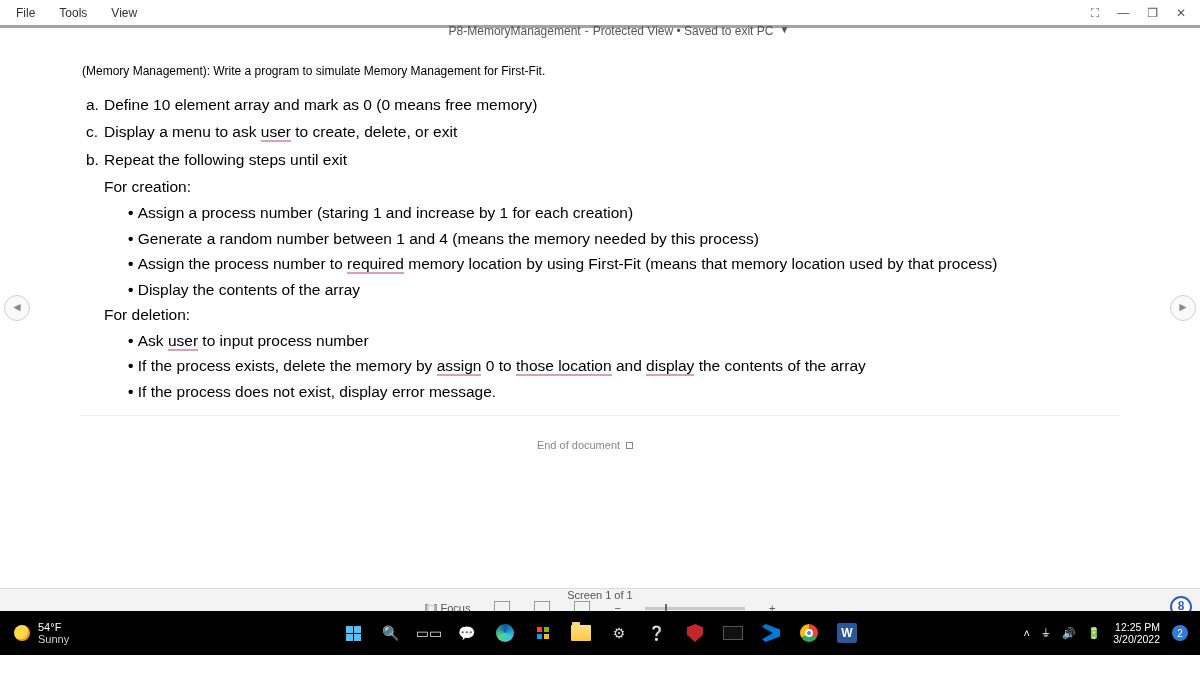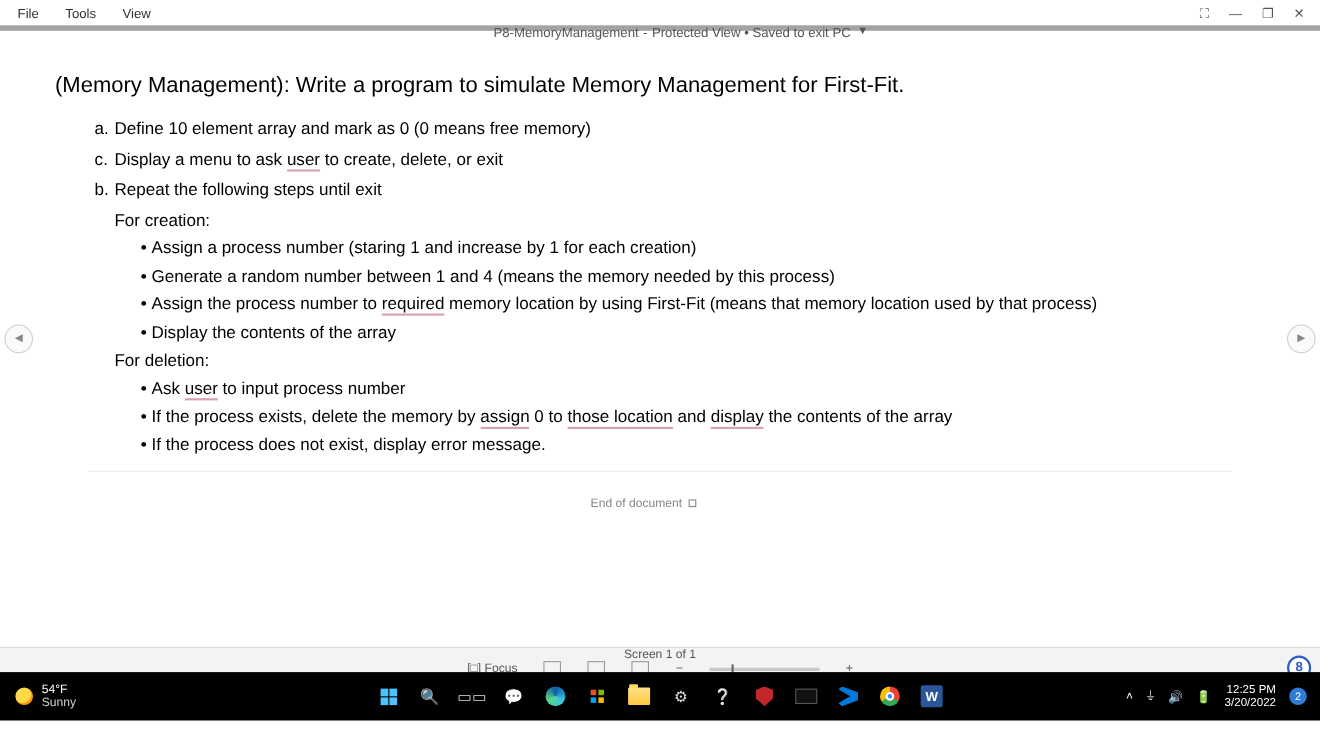--- a/index.html
+++ b/index.html
@@ -1,25 +1,25 @@
 <!DOCTYPE html>
 <html><head>
 <meta charset="utf-8">
 <style>
   * { margin: 0; padding: 0; box-sizing: border-box; font-family: "Segoe UI", Arial, sans-serif; }
   html, body { width: 1200px; height: 675px; overflow: hidden; background: #fff; }
-  .titlebar { height: 28px; background: #fff; border-bottom: 5px solid #a3a3a3; display: flex; align-items: center; font-size: 12px; color: #333; }
+  .titlebar { height: 28px; background: #fff; border-bottom: 3px solid #a3a3a3; display: flex; align-items: center; font-size: 12px; color: #333; }
   .titlebar .menu { display: flex; gap: 4px; padding-left: 6px; }
   .titlebar .menu-item { padding: 4px 10px; cursor: default; }
   .titlebar .center { flex: 1; display: flex; justify-content: center; align-items: flex-start; gap: 4px; color: #555; margin-top: 36px; }
   .titlebar .center .chev { font-size: 10px; margin-left: 2px; }
   .titlebar .wincontrols { display: flex; align-items: center; gap: 18px; padding-right: 14px; color: #555; }
   .titlebar .wincontrols span { cursor: default; }
   .doc { position: relative; height: 560px; padding: 34px 50px 0 50px; font-family: Calibri, Arial, sans-serif; color: #000; font-size: 15.5px; line-height: 1.65; }
-  .doc p.heading { font-size: 20px; }
+  .doc p.heading { font-size: 12px; margin-left: 32px; }
   .doc ol.alpha { list-style: none; padding-left: 36px; margin-top: 10px; }
   .doc ol.alpha > li { margin: 2px 0; }
   .doc .label { display: inline-block; width: 18px; }
   .subhead { padding-left: 54px; }
   .bullets { padding-left: 78px; }
   .bullets li { list-style: none; }
   .bullets li::before { content: "• "; font-weight: bold; }
   .squig { border-bottom: 2px solid #d9a0b9; }
   .nav-arrow { position: absolute; top: 50%; transform: translateY(-50%); width: 26px; height: 26px; border: 1px solid #d0d0d0; border-radius: 50%; background: #fafafa; color: #888; display: flex; align-items: center; justify-content: center; font-size: 12px; }
   .nav-arrow.left { left: 4px; }

